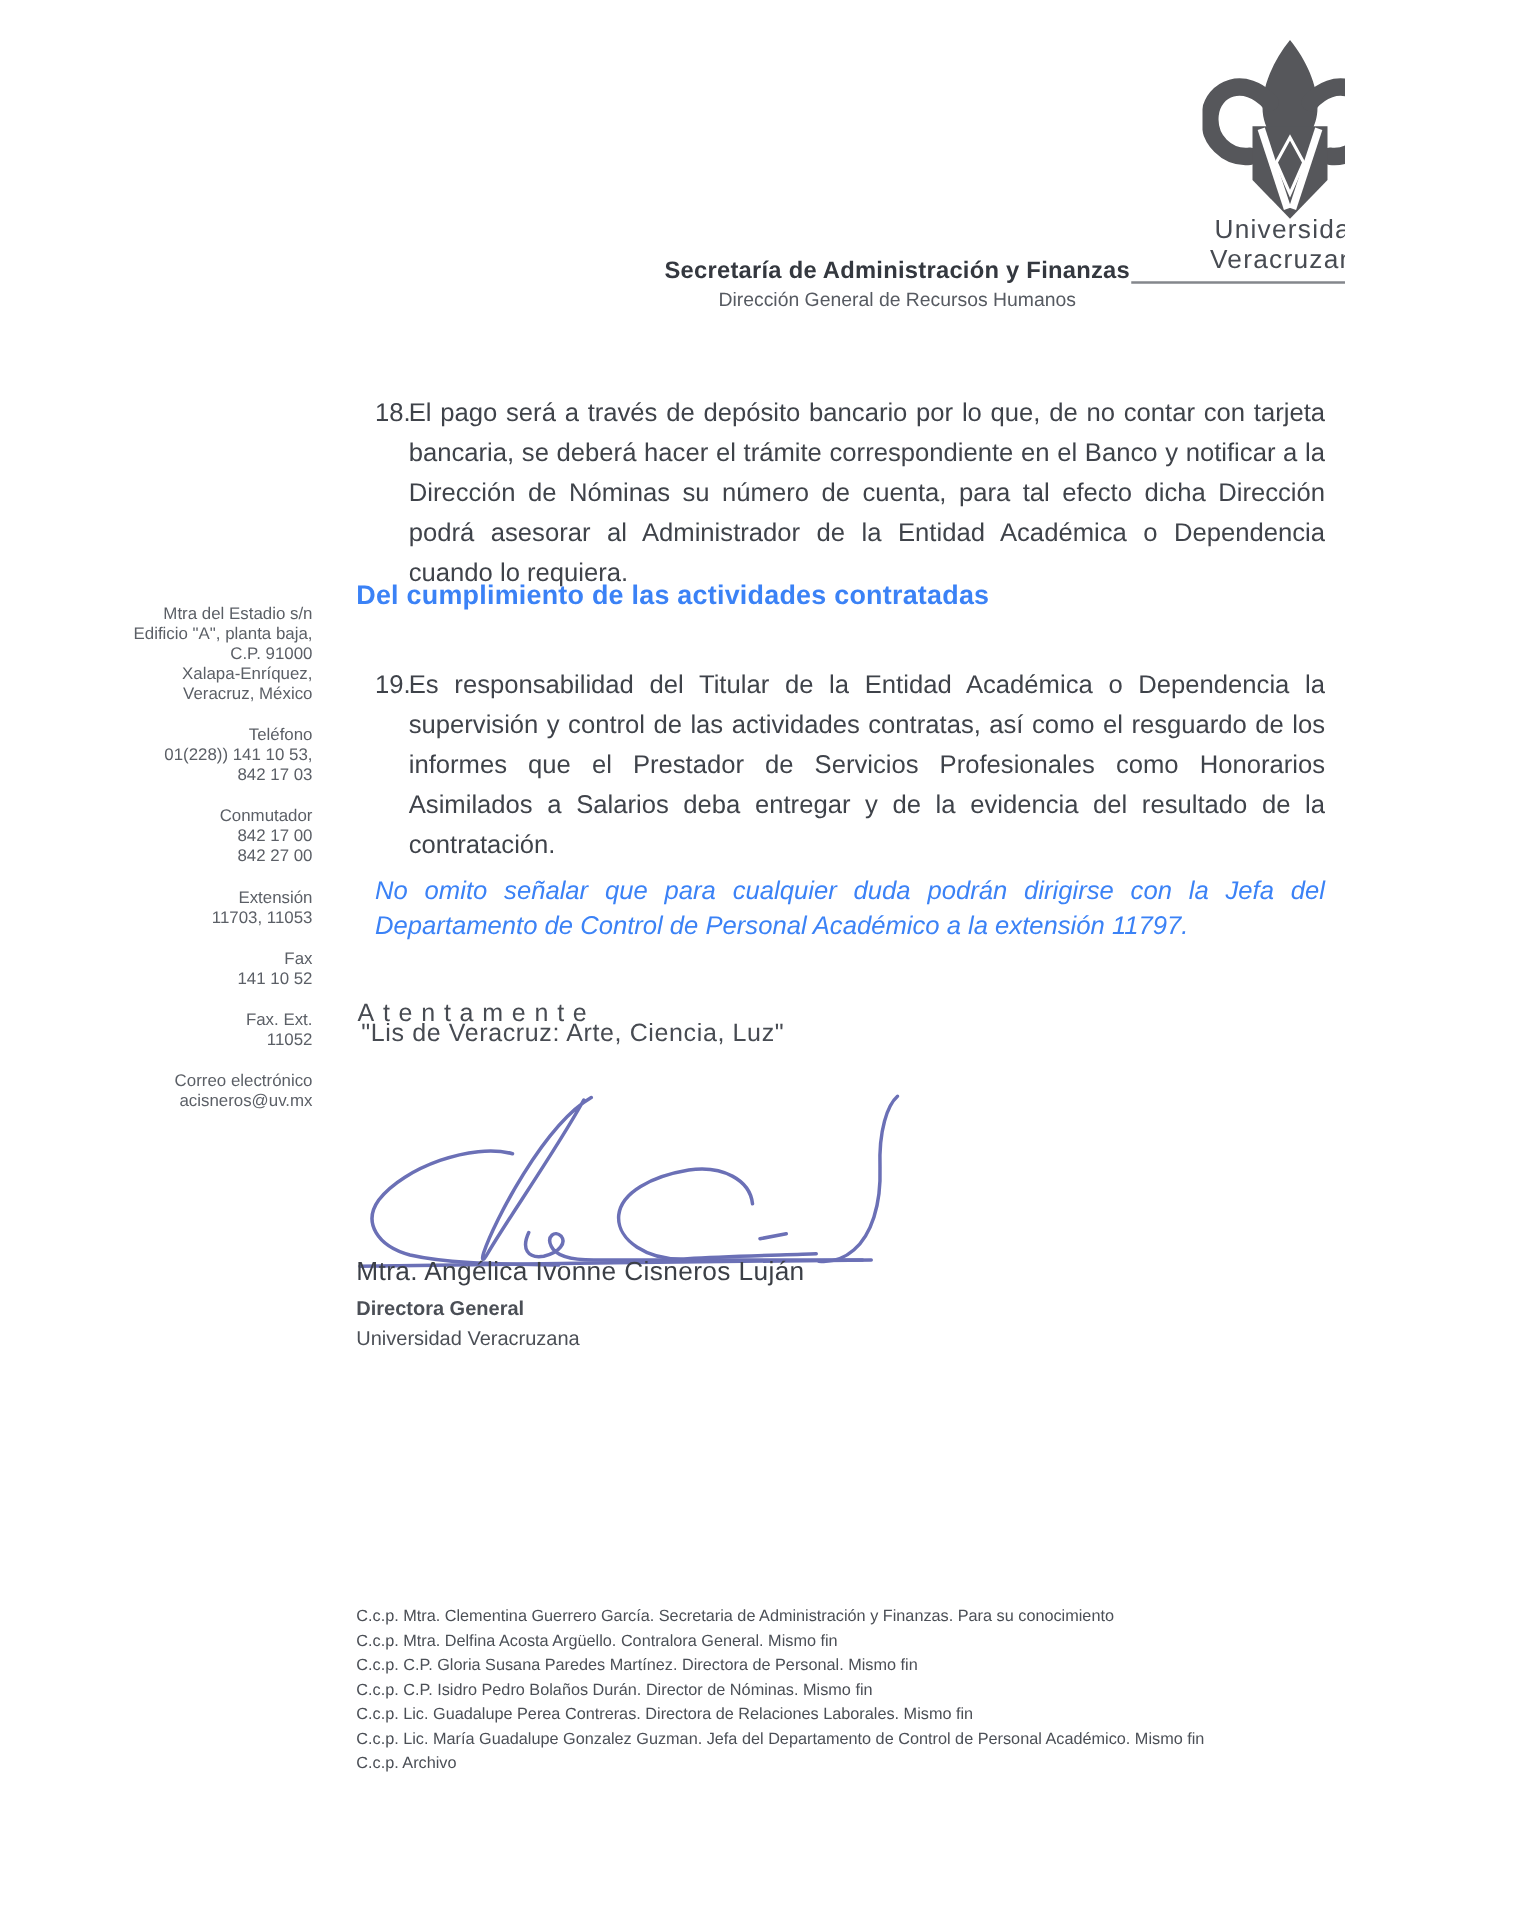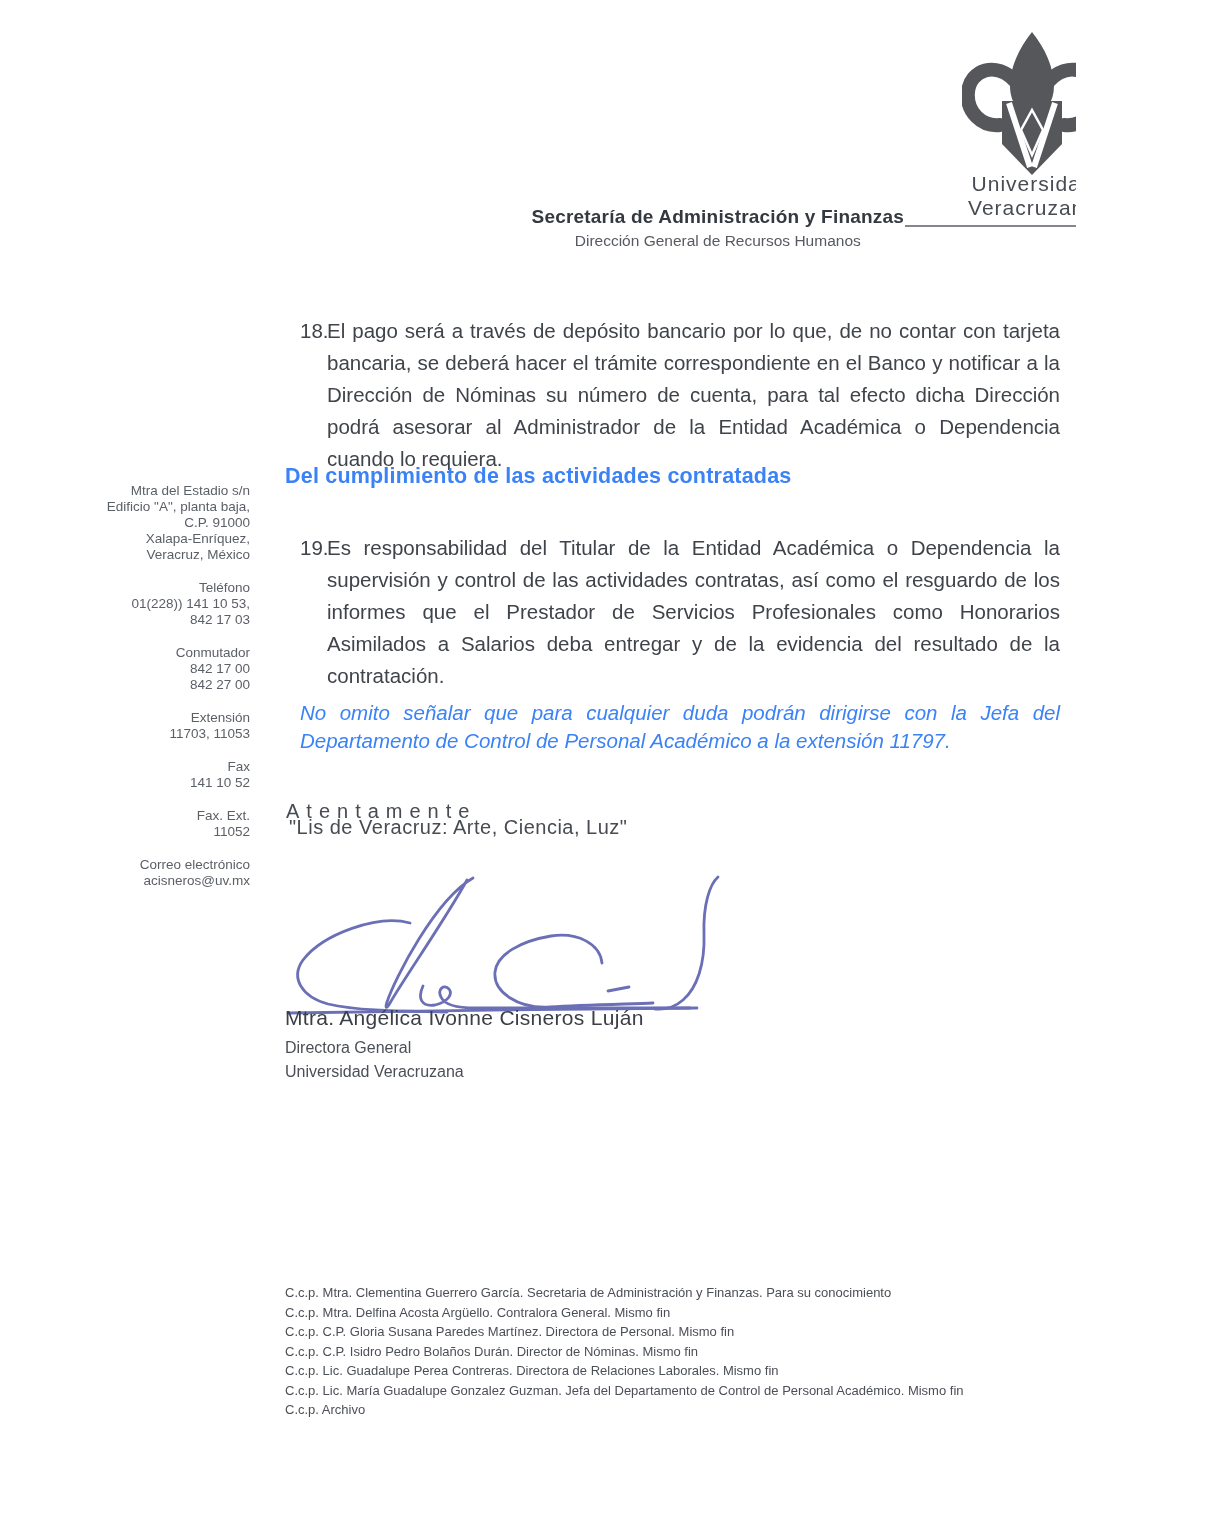--- a/index.html
+++ b/index.html
@@ -61,21 +61,21 @@
   }
   .motto {
     position: absolute; left: 289px; top: 816px;
     font-size: 20px; color: #474b52; letter-spacing: 0.5px;
   }
 
   
   .signature-svg { position: absolute; left: 283px; top: 862px; }
   .sig-block { position: absolute; left: 285px; top: 966px; margin-top: 40px; }
   .sig-name { font-size: 21px; color: #3b3f46; letter-spacing: 0.3px; }
-  .sig-title { font-size: 16px; color: #4b4f56; margin-top: 9px; }
+  .sig-title { font-size: 16px; color: #4b4f56; margin-top: 9px; font-weight: bold; }
   .sig-inst  { font-size: 16px; color: #4b4f56; margin-top: 6px; }
 
   
   .ccp { position: absolute; left: 285px; top: 1283px; }
   .ccp-line { font-size: 13px; line-height: 19.5px; color: #4b4f56; }
 </style>
 </head>
 <body>
 
 <div class="page">

